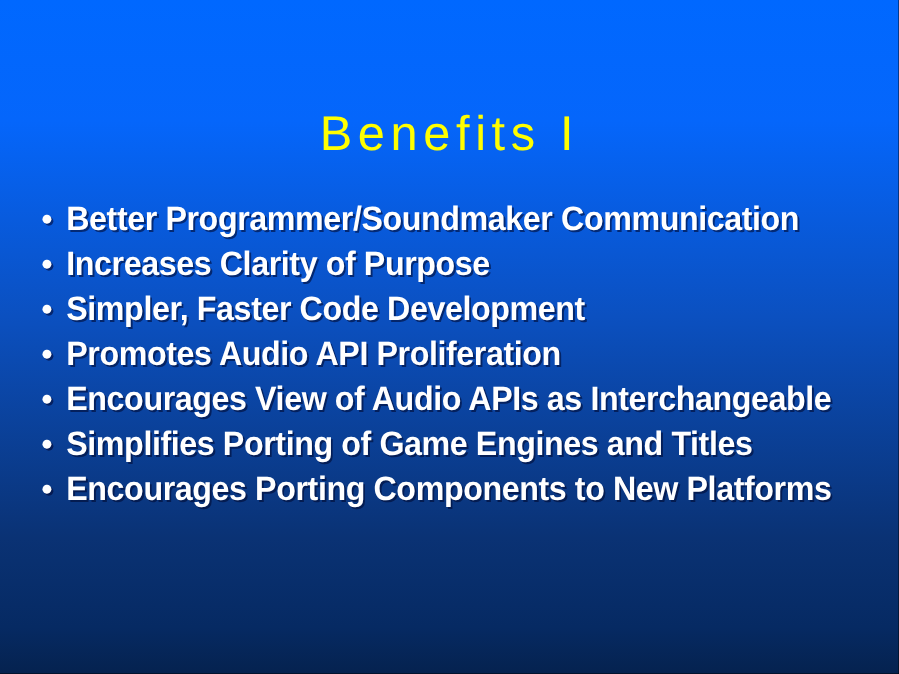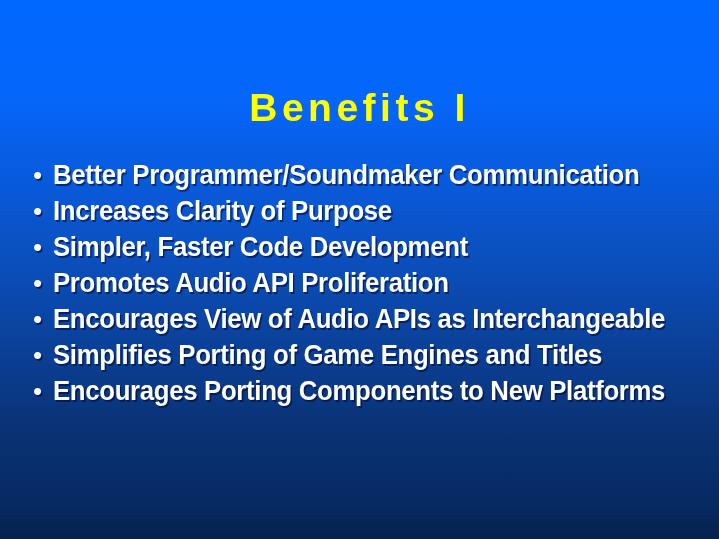--- a/index.html
+++ b/index.html
@@ -25,21 +25,21 @@
 
   
   #slide-title {
     position: absolute;
     top: 86px;
     left: 0;
     width: 719px;
     text-align: center;
     color: #FFFF00;
     font-size: 39px;
-    font-weight: bold;
+    font-weight: normal;
     letter-spacing: 4.5px;
     line-height: 44px;
     white-space: pre;
   }
 
   
   #bullet-list {
     position: absolute;
     top: 160px;
     left: 33px;

